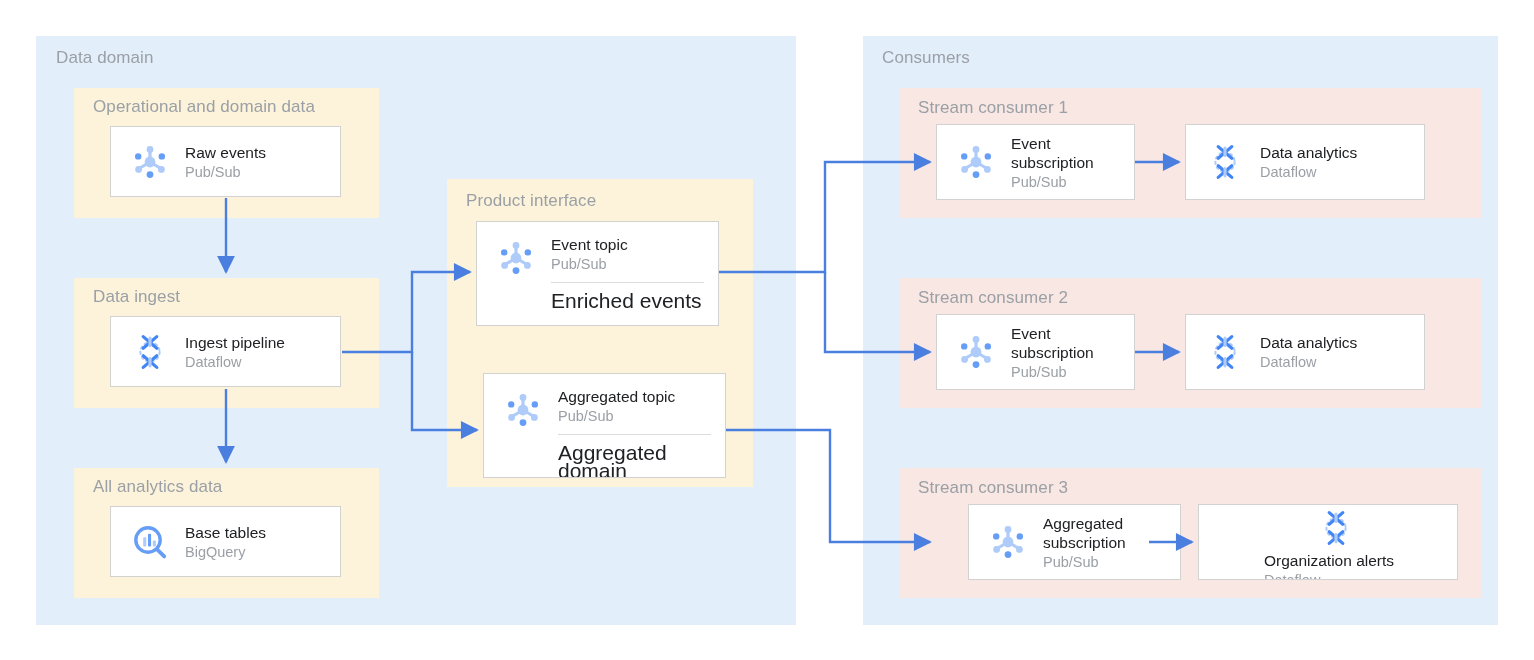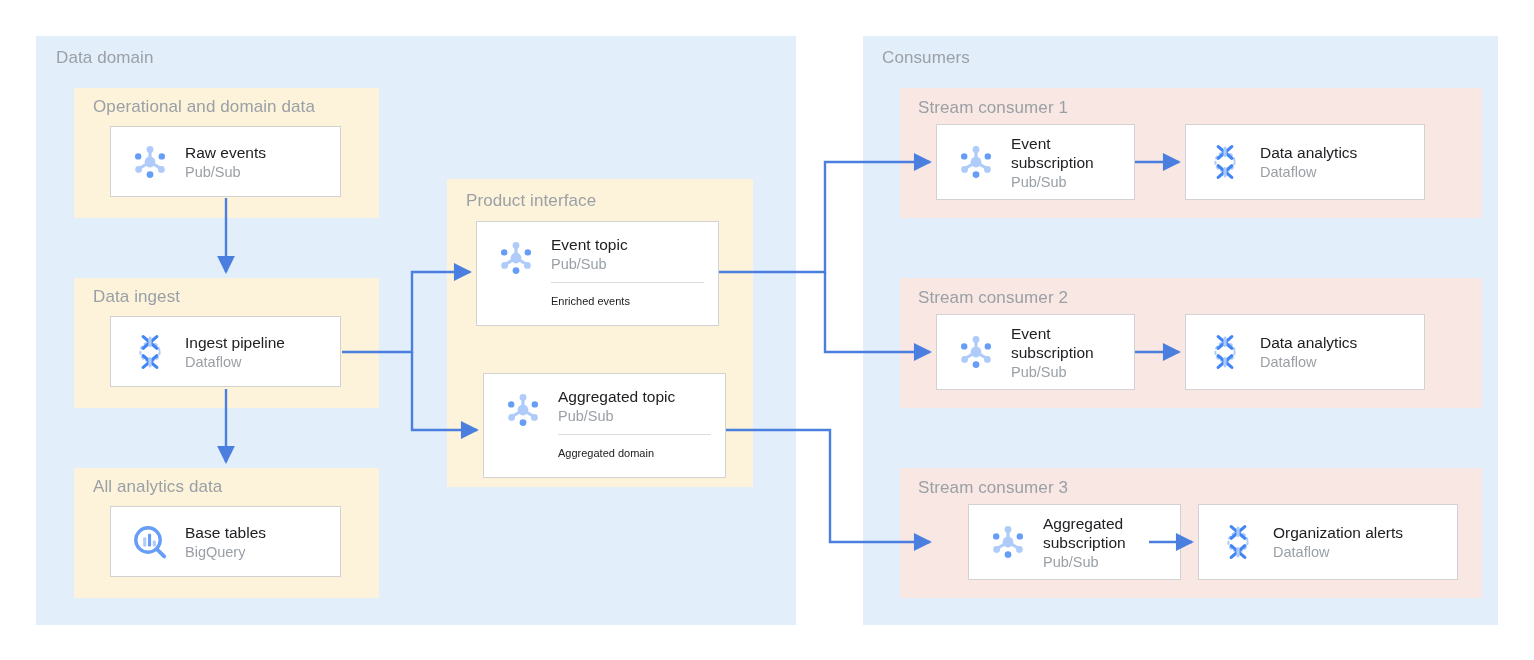--- a/index.html
+++ b/index.html
@@ -53,21 +53,21 @@
     font-size: 14.5px;
     line-height: 18px;
     margin-top: 1px;
   }
   .node-divider {
     height: 1px; background: #dadce0;
     margin-top: 9px; margin-bottom: 9px;
   }
   .node-extra {
     color: #202124;
-    font-size: 11px;
+    font-size: 21px;
     line-height: 18px;
   }
 
   
   .topic { flex-direction: row; }
   .topic .node-icon { margin-top: 13px; }
   .topic .node-body { padding-top: 13px; padding-right: 14px; }
 
   .row-node { align-items: center; }
   .row-node .node-body { padding-top: 0; }
@@ -333,21 +333,21 @@
         <circle cx="20" cy="32.6" r="3.4" fill="#669df6"></circle>
       </svg>
     </div>
     <div class="node-body">
       <div class="node-title">Aggregated
 subscription</div>
       <div class="node-sub">Pub/Sub</div>
     </div>
   </div>
 
-  <div class="node row-node" style="left:1198px; top:504px; width:260px; height:76px;">
+  <div class="node row-node" style="left:1198px; top:504px; width:260px; height:76px;flex-direction:column;">
     <div class="node-icon">
       <svg width="40" height="40" viewBox="0 0 40 40" aria-hidden="true">
         <g stroke="#aecbfa" stroke-width="2.1" stroke-linecap="round" stroke-dasharray="2.2 3.4" fill="none">
             <circle cx="20" cy="20" r="9.6"></circle>
           </g>
         <g stroke="#4285f4" stroke-width="3.2" stroke-linecap="round" fill="none">
           <path d="M13.2 4.6 L26.8 16.2"></path>
             <path d="M26.8 4.6 L13.2 16.2"></path>
           <path d="M13.2 23.8 L26.8 35.4"></path>
             <path d="M26.8 23.8 L13.2 35.4"></path>

